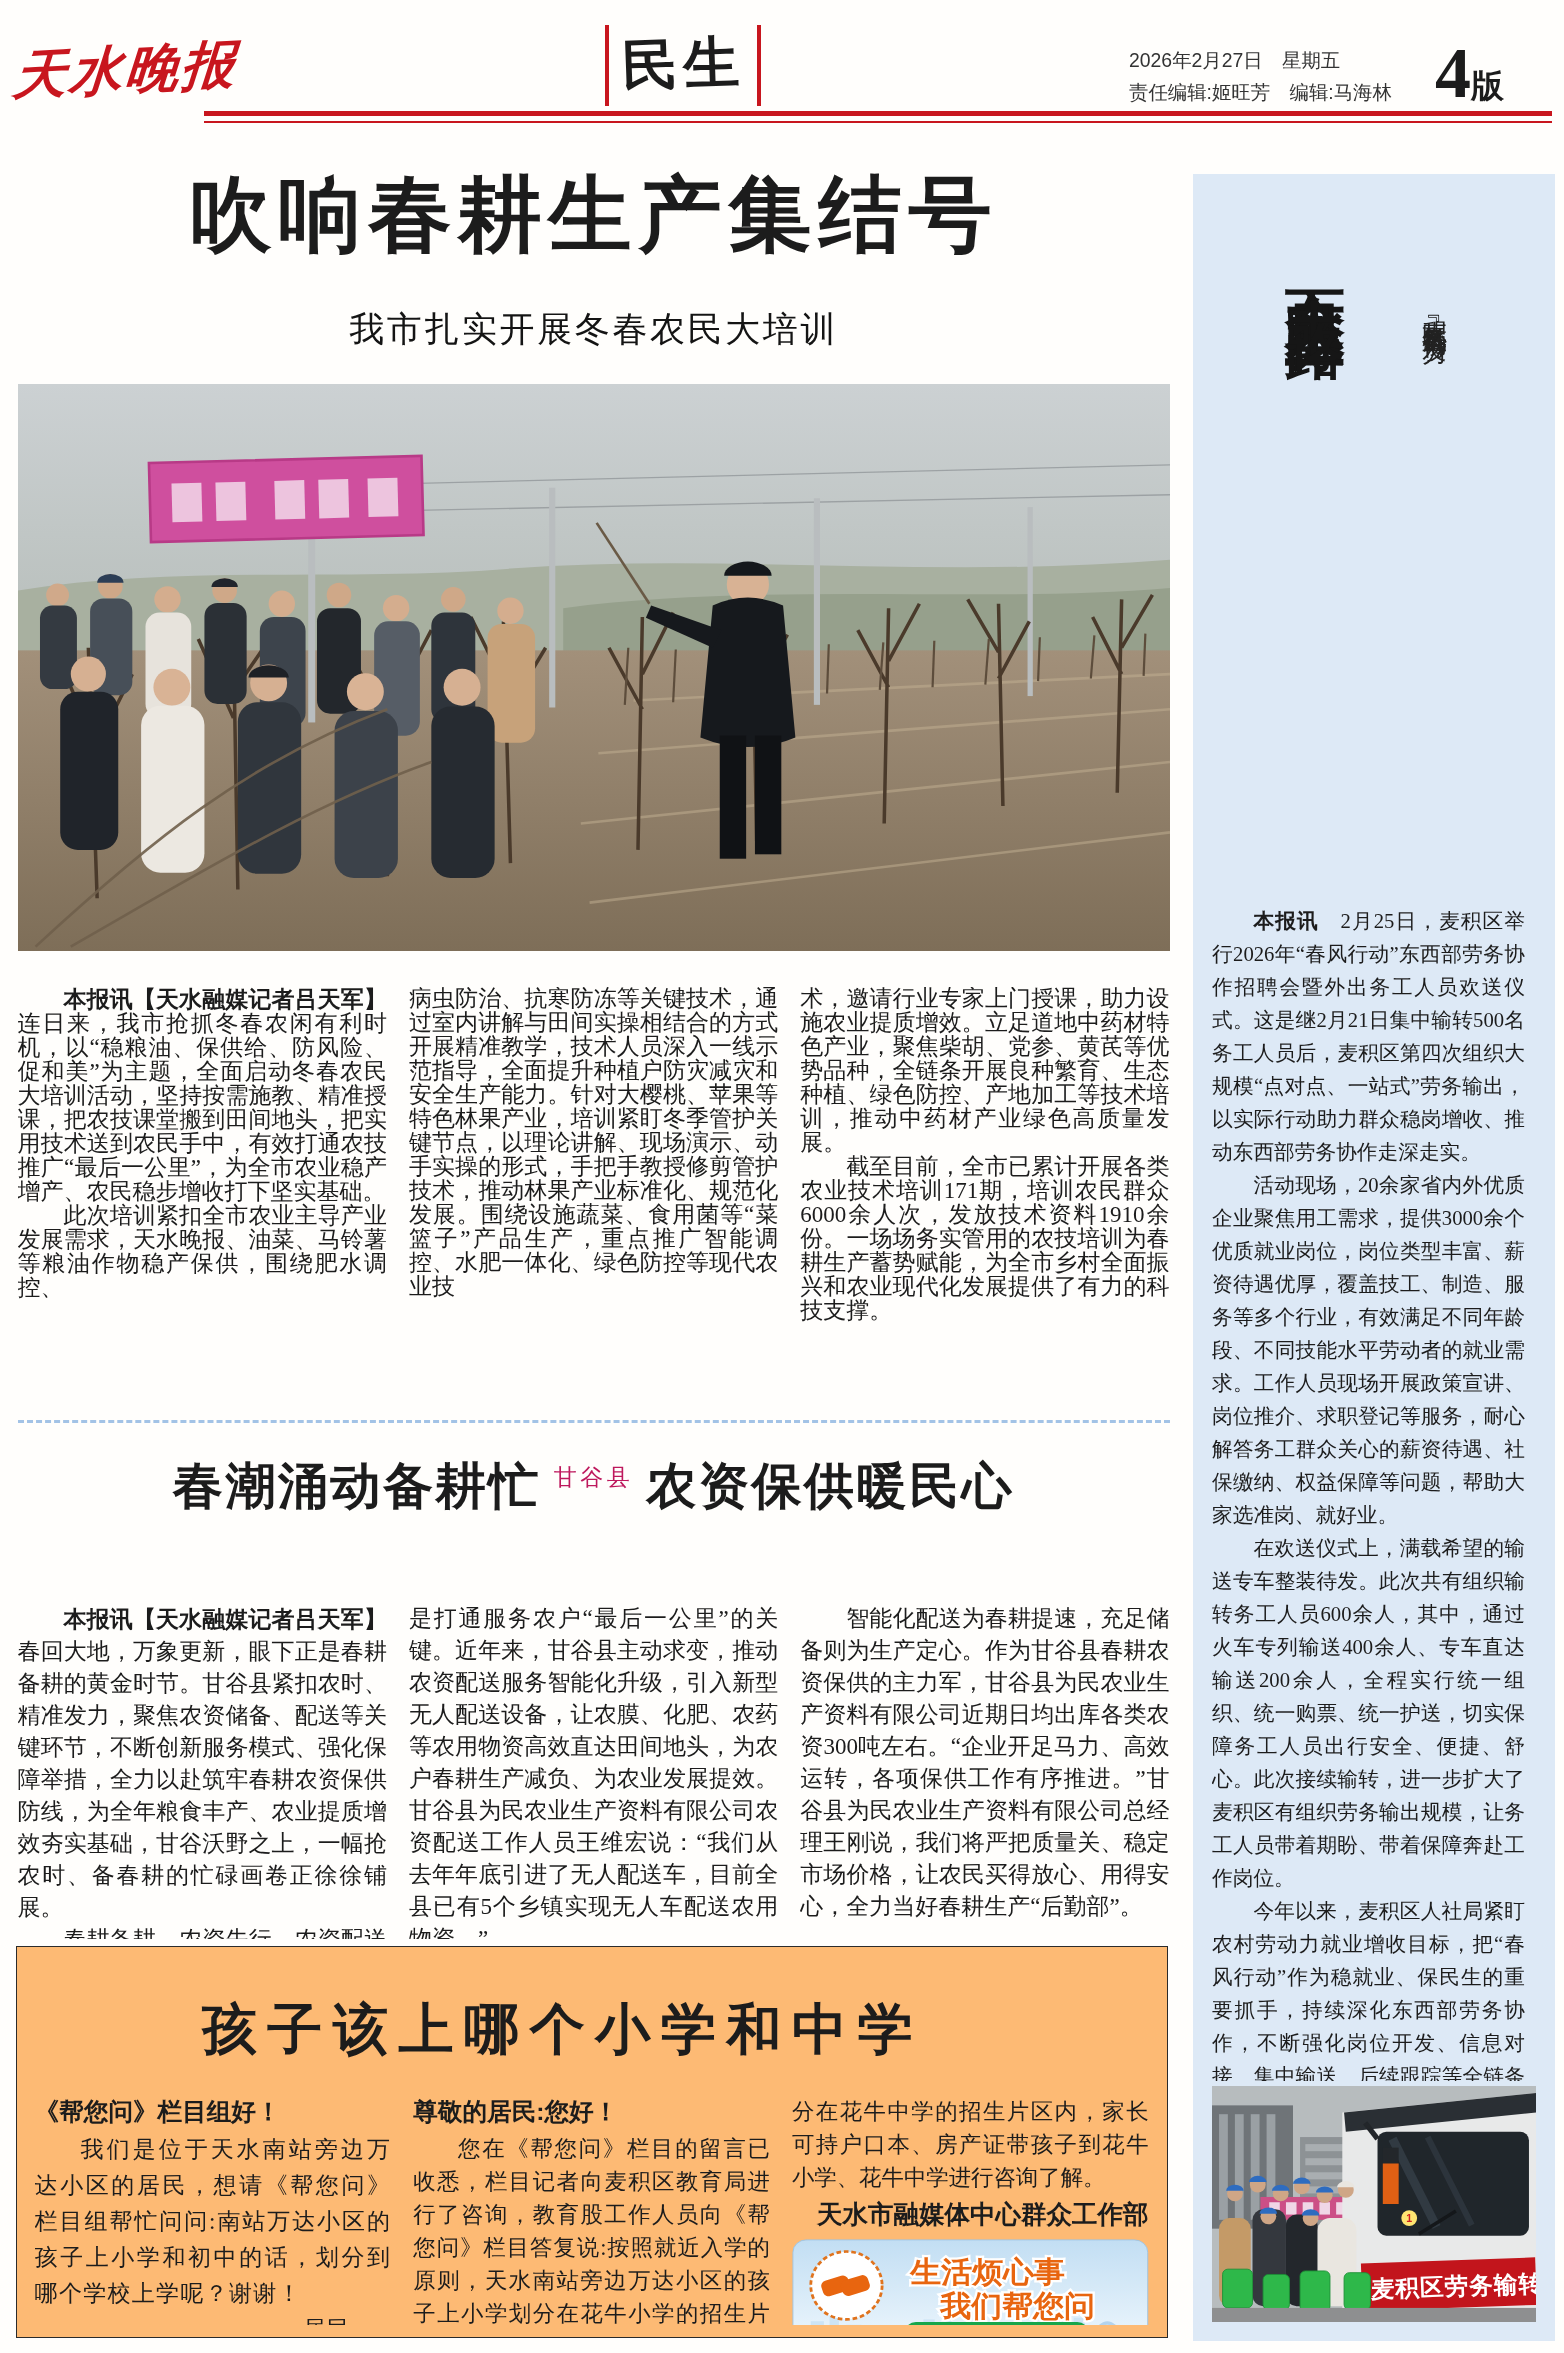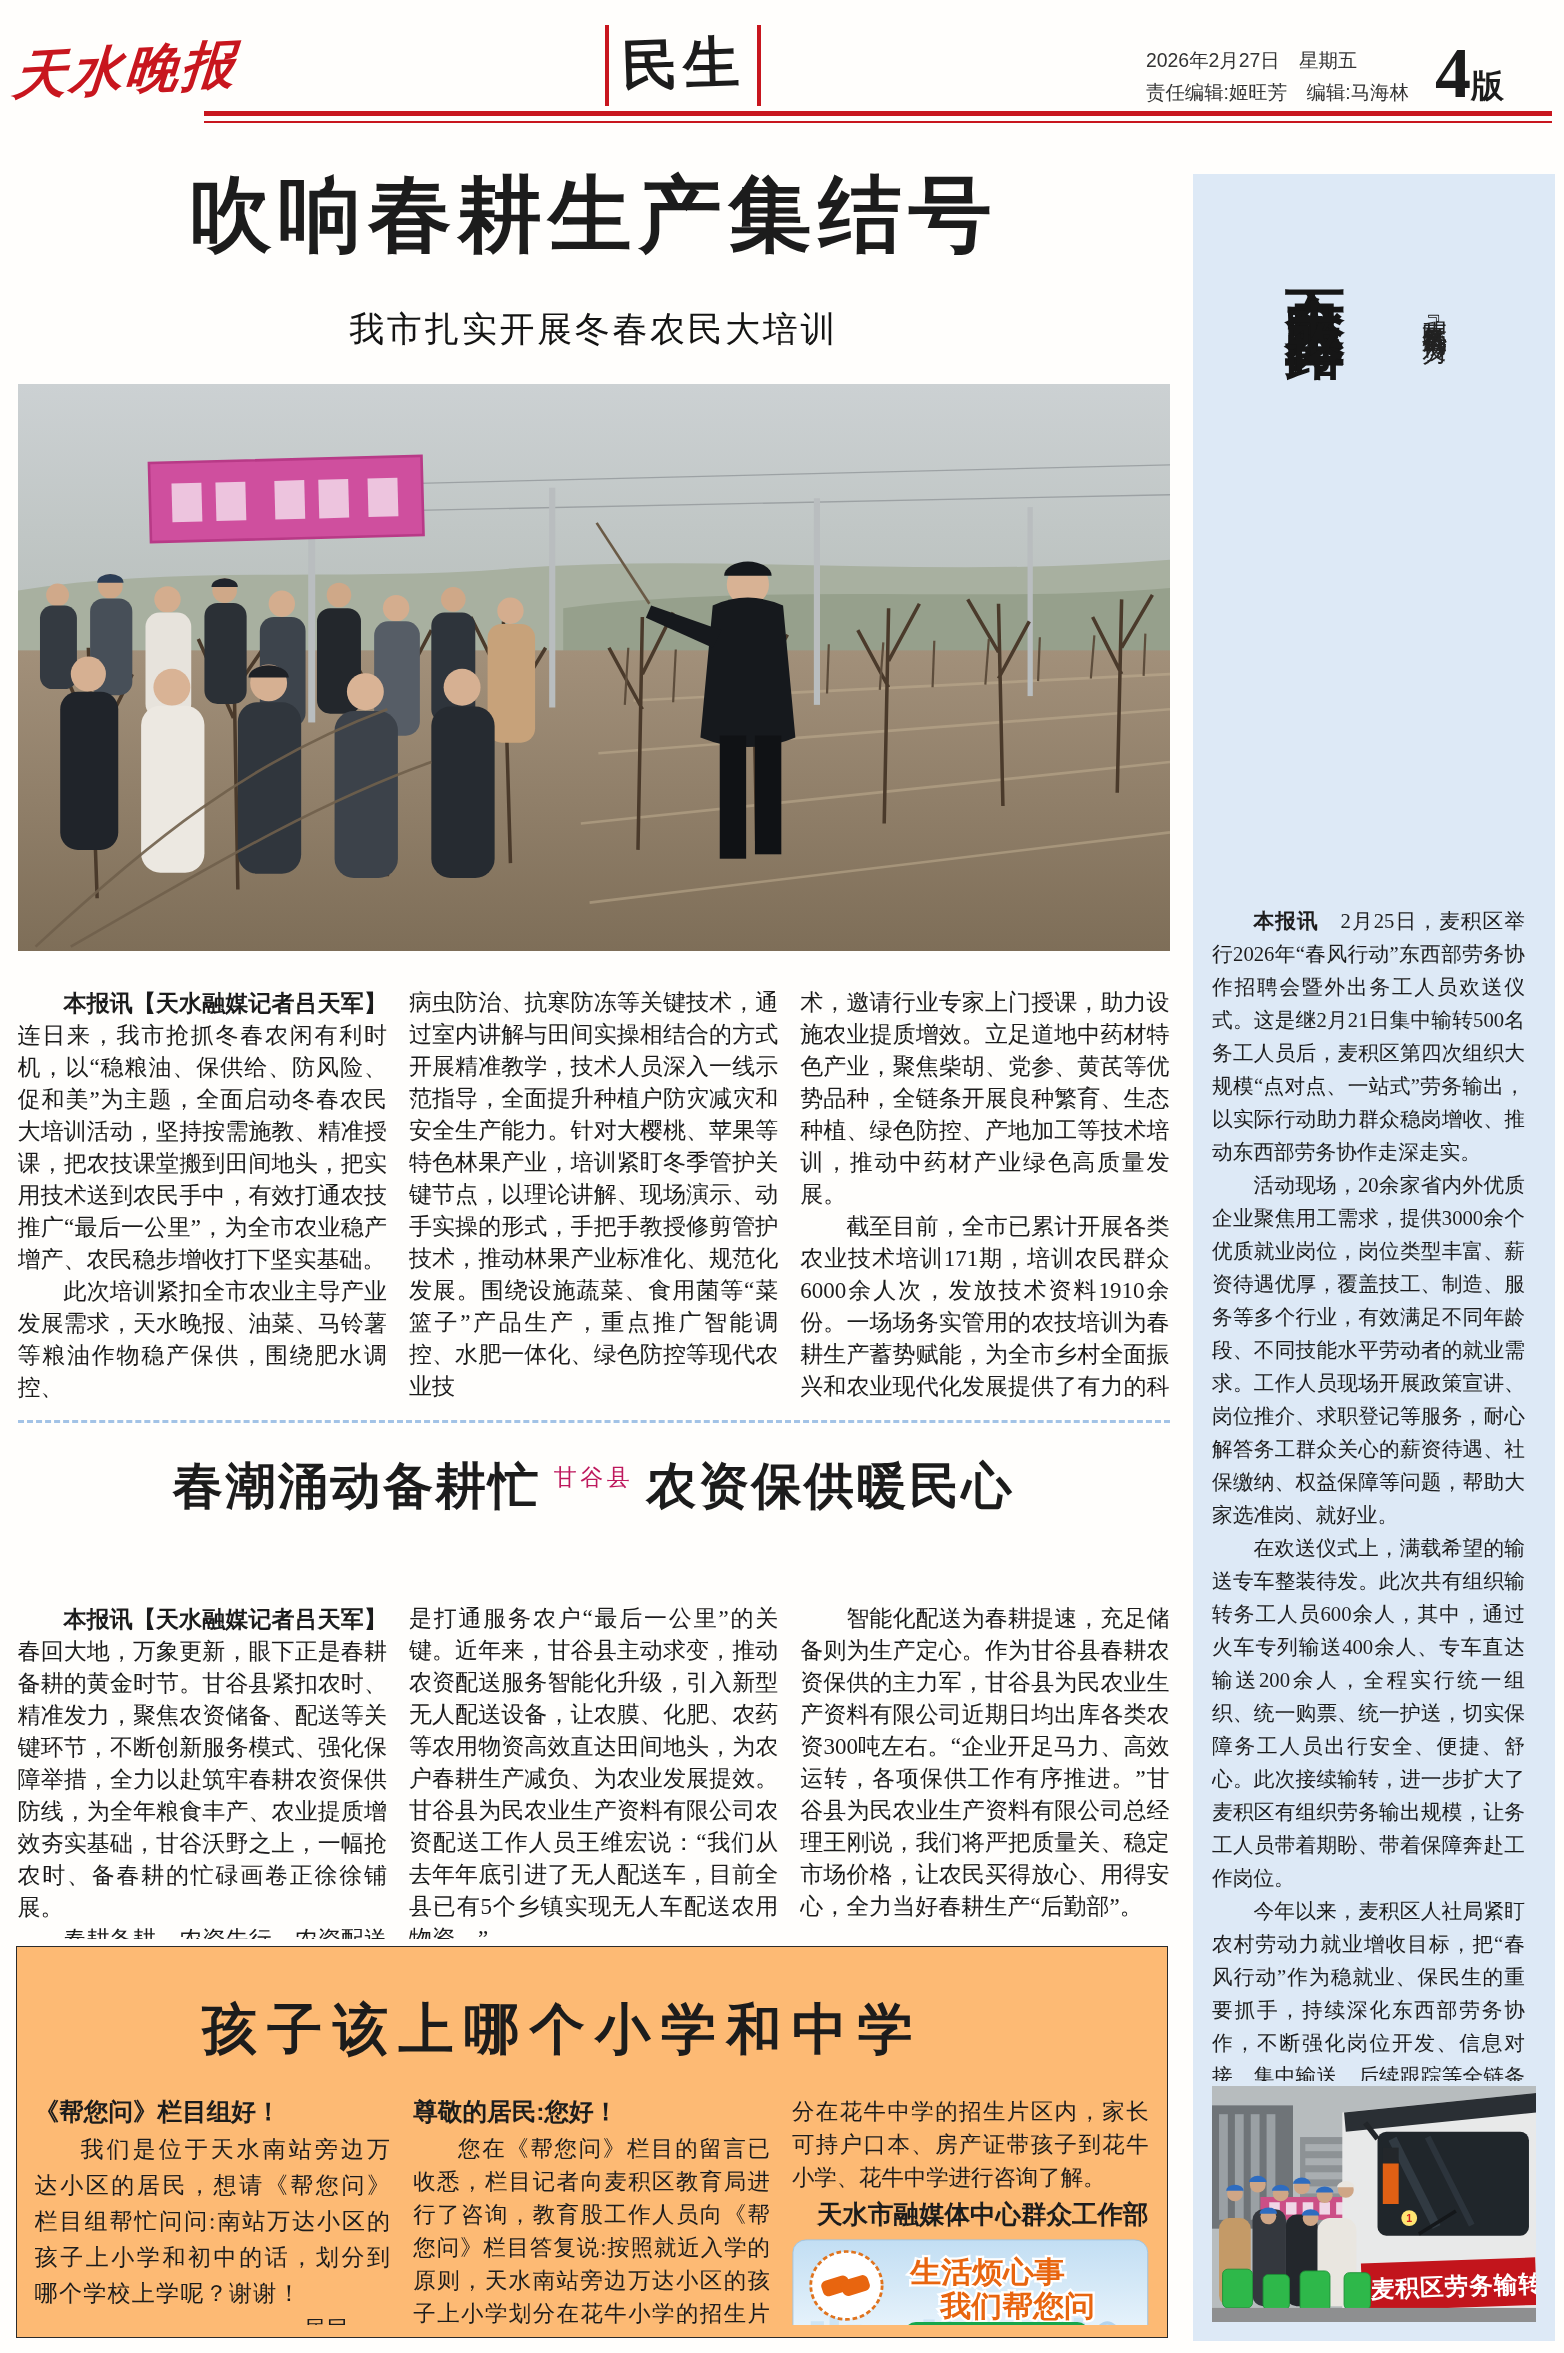--- a/index.html
+++ b/index.html
@@ -10,33 +10,33 @@
   .serif{font-family:"Liberation Serif","DejaVu Serif",serif;}
   p{margin:0;}
   .ind{text-indent:2em;}
   .jus{text-align:justify;}
   
   .logo{left:14px;top:35px;font-size:53px;font-weight:bold;font-style:italic;color:#c8161e;
         transform:skewX(-7deg) rotate(-3deg);letter-spacing:2.6px;}
   .section-wrap{left:605px;top:23px;display:flex;align-items:center;gap:13px;height:84px;}
   .vbar{width:3.5px;height:81px;background:#c8161e;}
   .section-title{font-size:56px;font-weight:900;letter-spacing:5.3px;transform:rotate(-2deg);}
-  .meta{left:1129px;top:44px;font-size:19.4px;color:#333;line-height:32px;margin-left:17px;}
+  .meta{left:1129px;top:44px;font-size:19.4px;color:#333;line-height:32px;}
   .pagenum{left:1435px;top:32px;text-align:center;}
   .pagenum .n{font-size:72px;font-weight:bold;}
   .pagenum .u{font-size:33px;font-weight:bold;}
   .rule1{left:204px;top:111px;width:1348px;height:5.3px;background:#c8161e;}
   .rule2{left:204px;top:121px;width:1348px;height:1.8px;background:#c8161e;}
   
   .a1-headline{left:17.6px;top:160px;width:1152px;text-align:center;font-size:83px;font-weight:bold;letter-spacing:7px;}
   .a1-subhead{left:17.6px;top:306px;width:1152px;text-align:center;font-size:35px;letter-spacing:2.6px;color:#141414;}
   .photo1{left:17.6px;top:384px;width:1152px;height:567px;}
   .cols{display:flex;gap:22px;overflow:hidden;}
   .cols .col{flex:1;overflow:hidden;}
-  .a1-cols{left:17.6px;top:987px;width:1152px;height:412px;font-size:23px;line-height:32px;}
+  .a1-cols{left:17.6px;top:987px;width:1152px;height:412px;font-size:23px;line-height:24px;}
   .byline{font-family:"Liberation Sans","DejaVu Sans",sans-serif;font-weight:bold;}
   .divider{left:17.6px;top:1420px;width:1152px;border-top:3.5px dashed #a3c3e6;height:0;}
   
   .a2-kicker{left:17.6px;top:1462px;width:1152px;text-align:center;font-size:23px;letter-spacing:3.5px;color:#be185d;}
   .a2-headline{left:17.6px;top:1453px;width:1152px;text-align:center;font-size:50px;font-weight:bold;letter-spacing:2.6px;}
   .a2-cols{left:17.6px;top:1603px;width:1152px;height:336px;font-size:23px;line-height:32px;}
   
   .a3-box{left:16px;top:1946px;width:1152px;height:392px;border:1.8px solid #2b2b2b;box-sizing:border-box;background:#fdba74;}
   .a3-headline{position:absolute;left:0;top:46px;width:1091px;text-align:center;font-size:55px;font-weight:bold;letter-spacing:10.6px;}
   .a3-cols{position:absolute;left:17.6px;top:148px;width:1114px;height:230px;font-size:22.4px;line-height:33px;}

